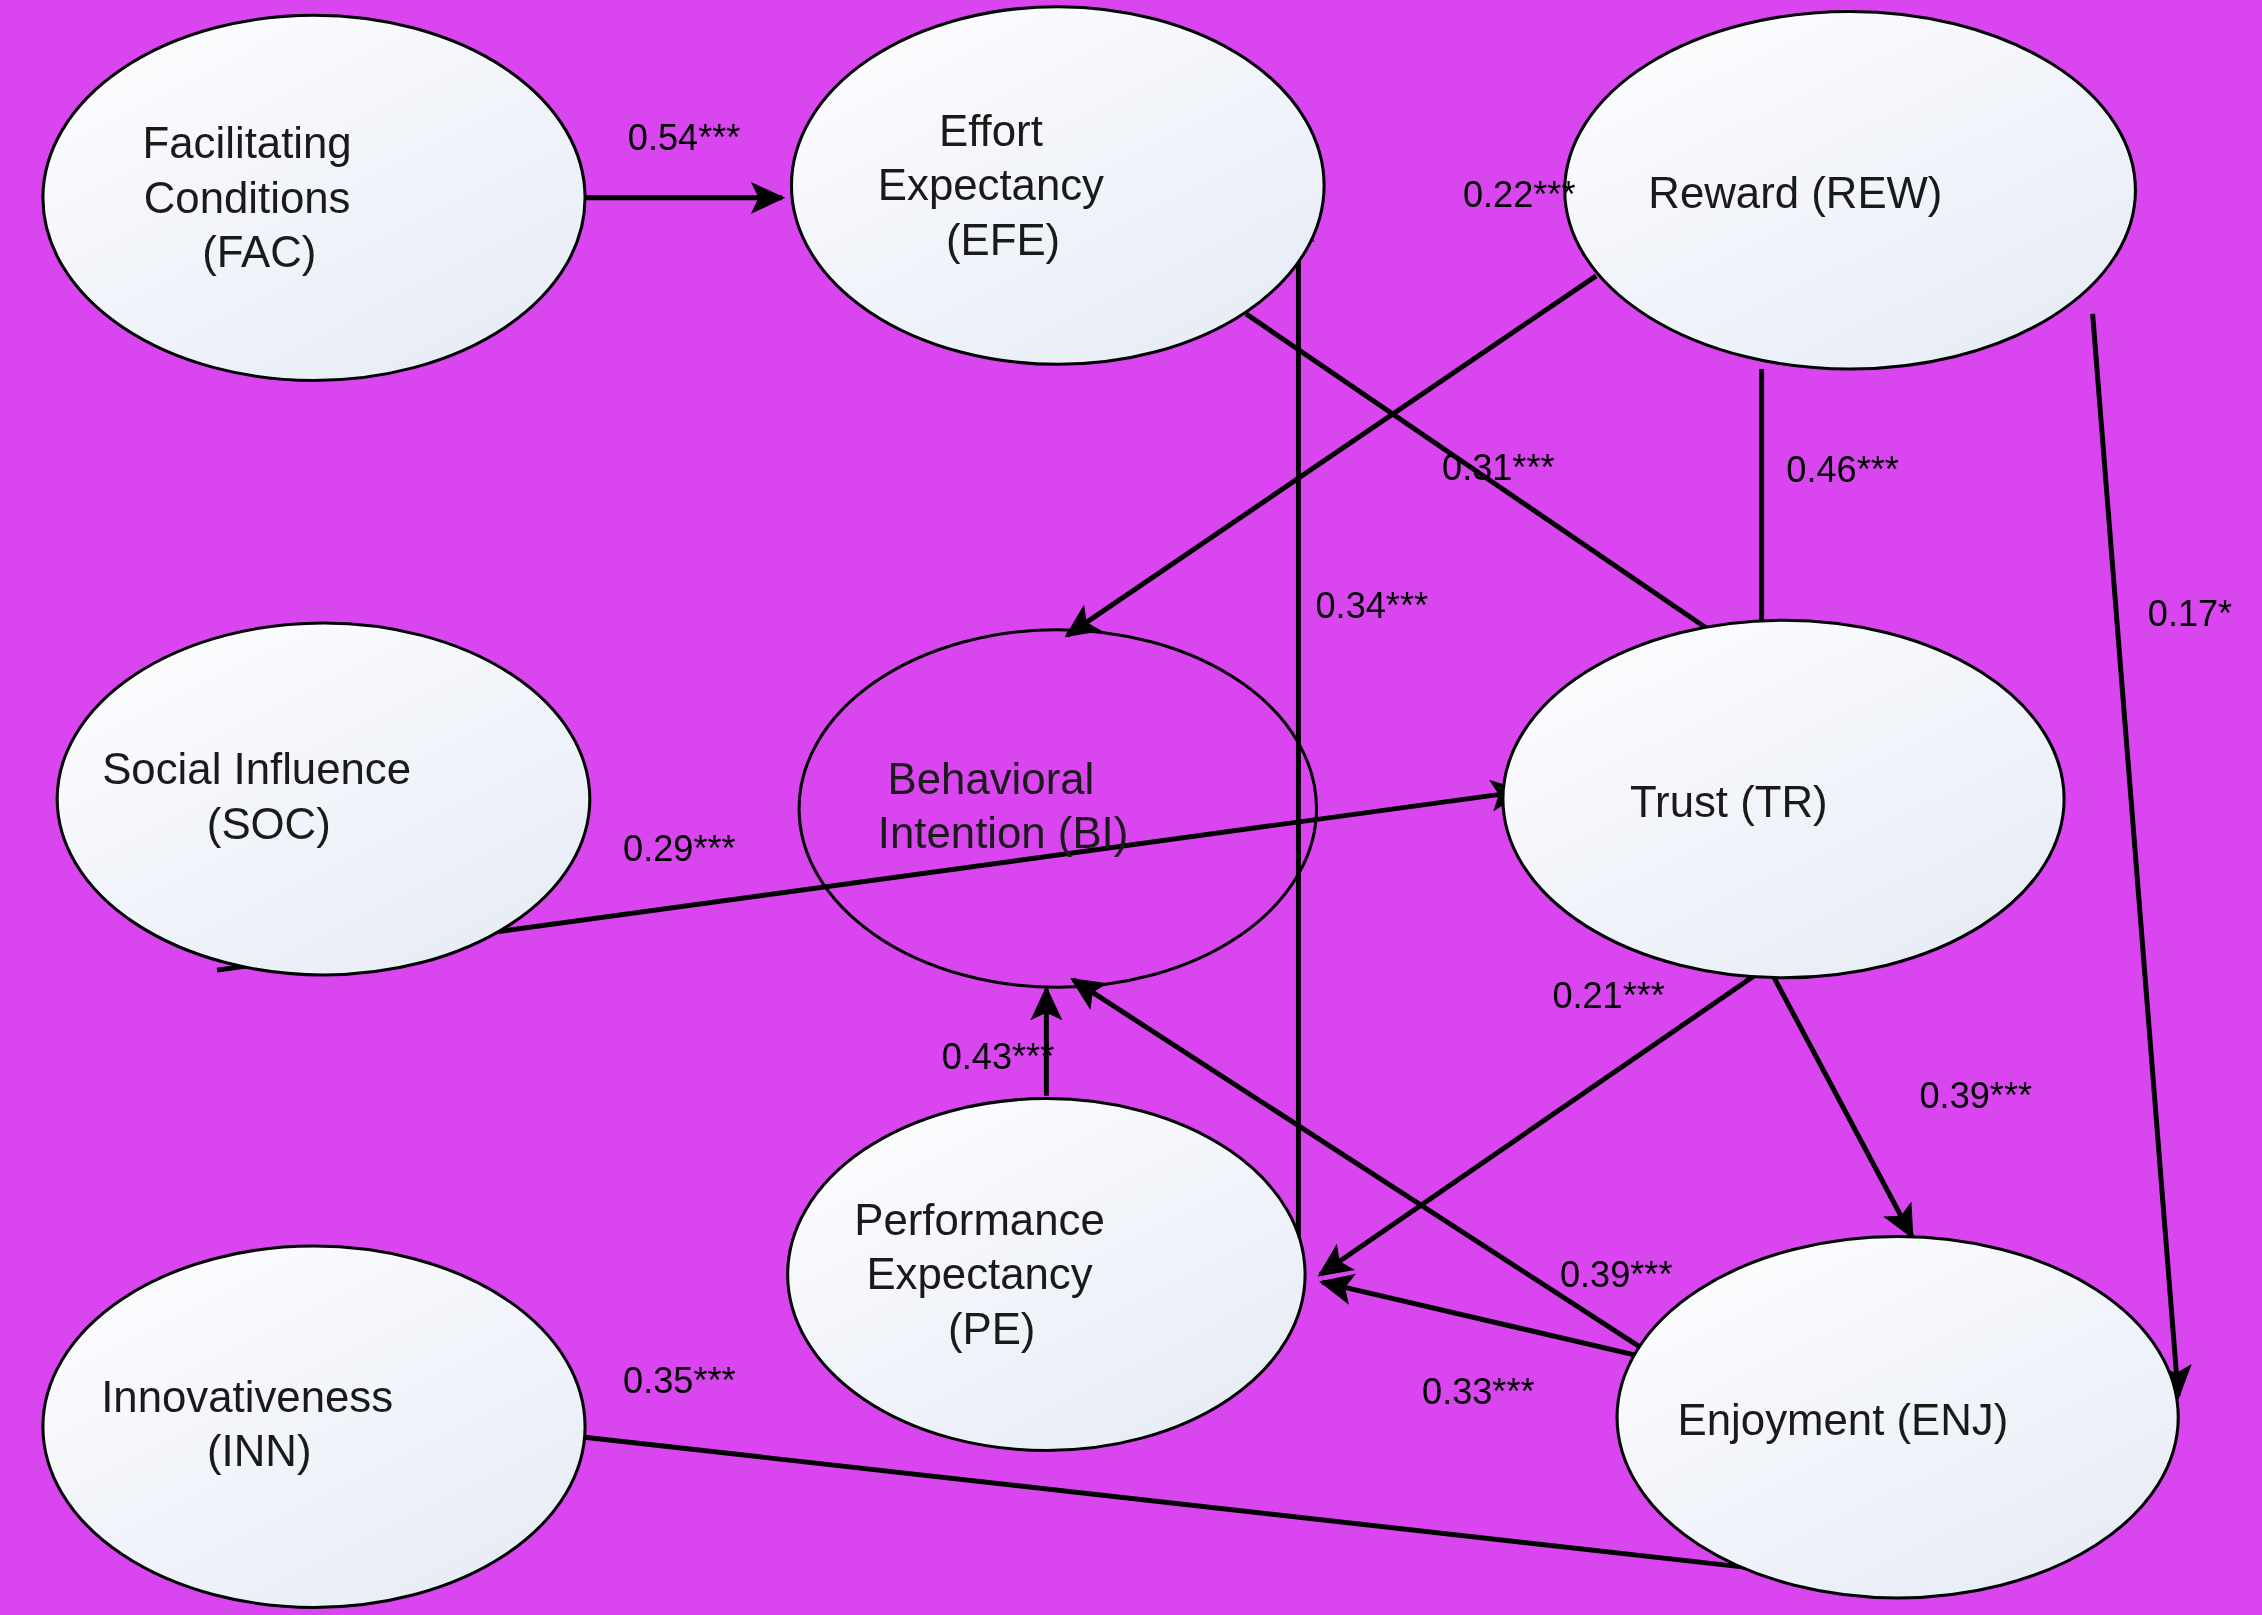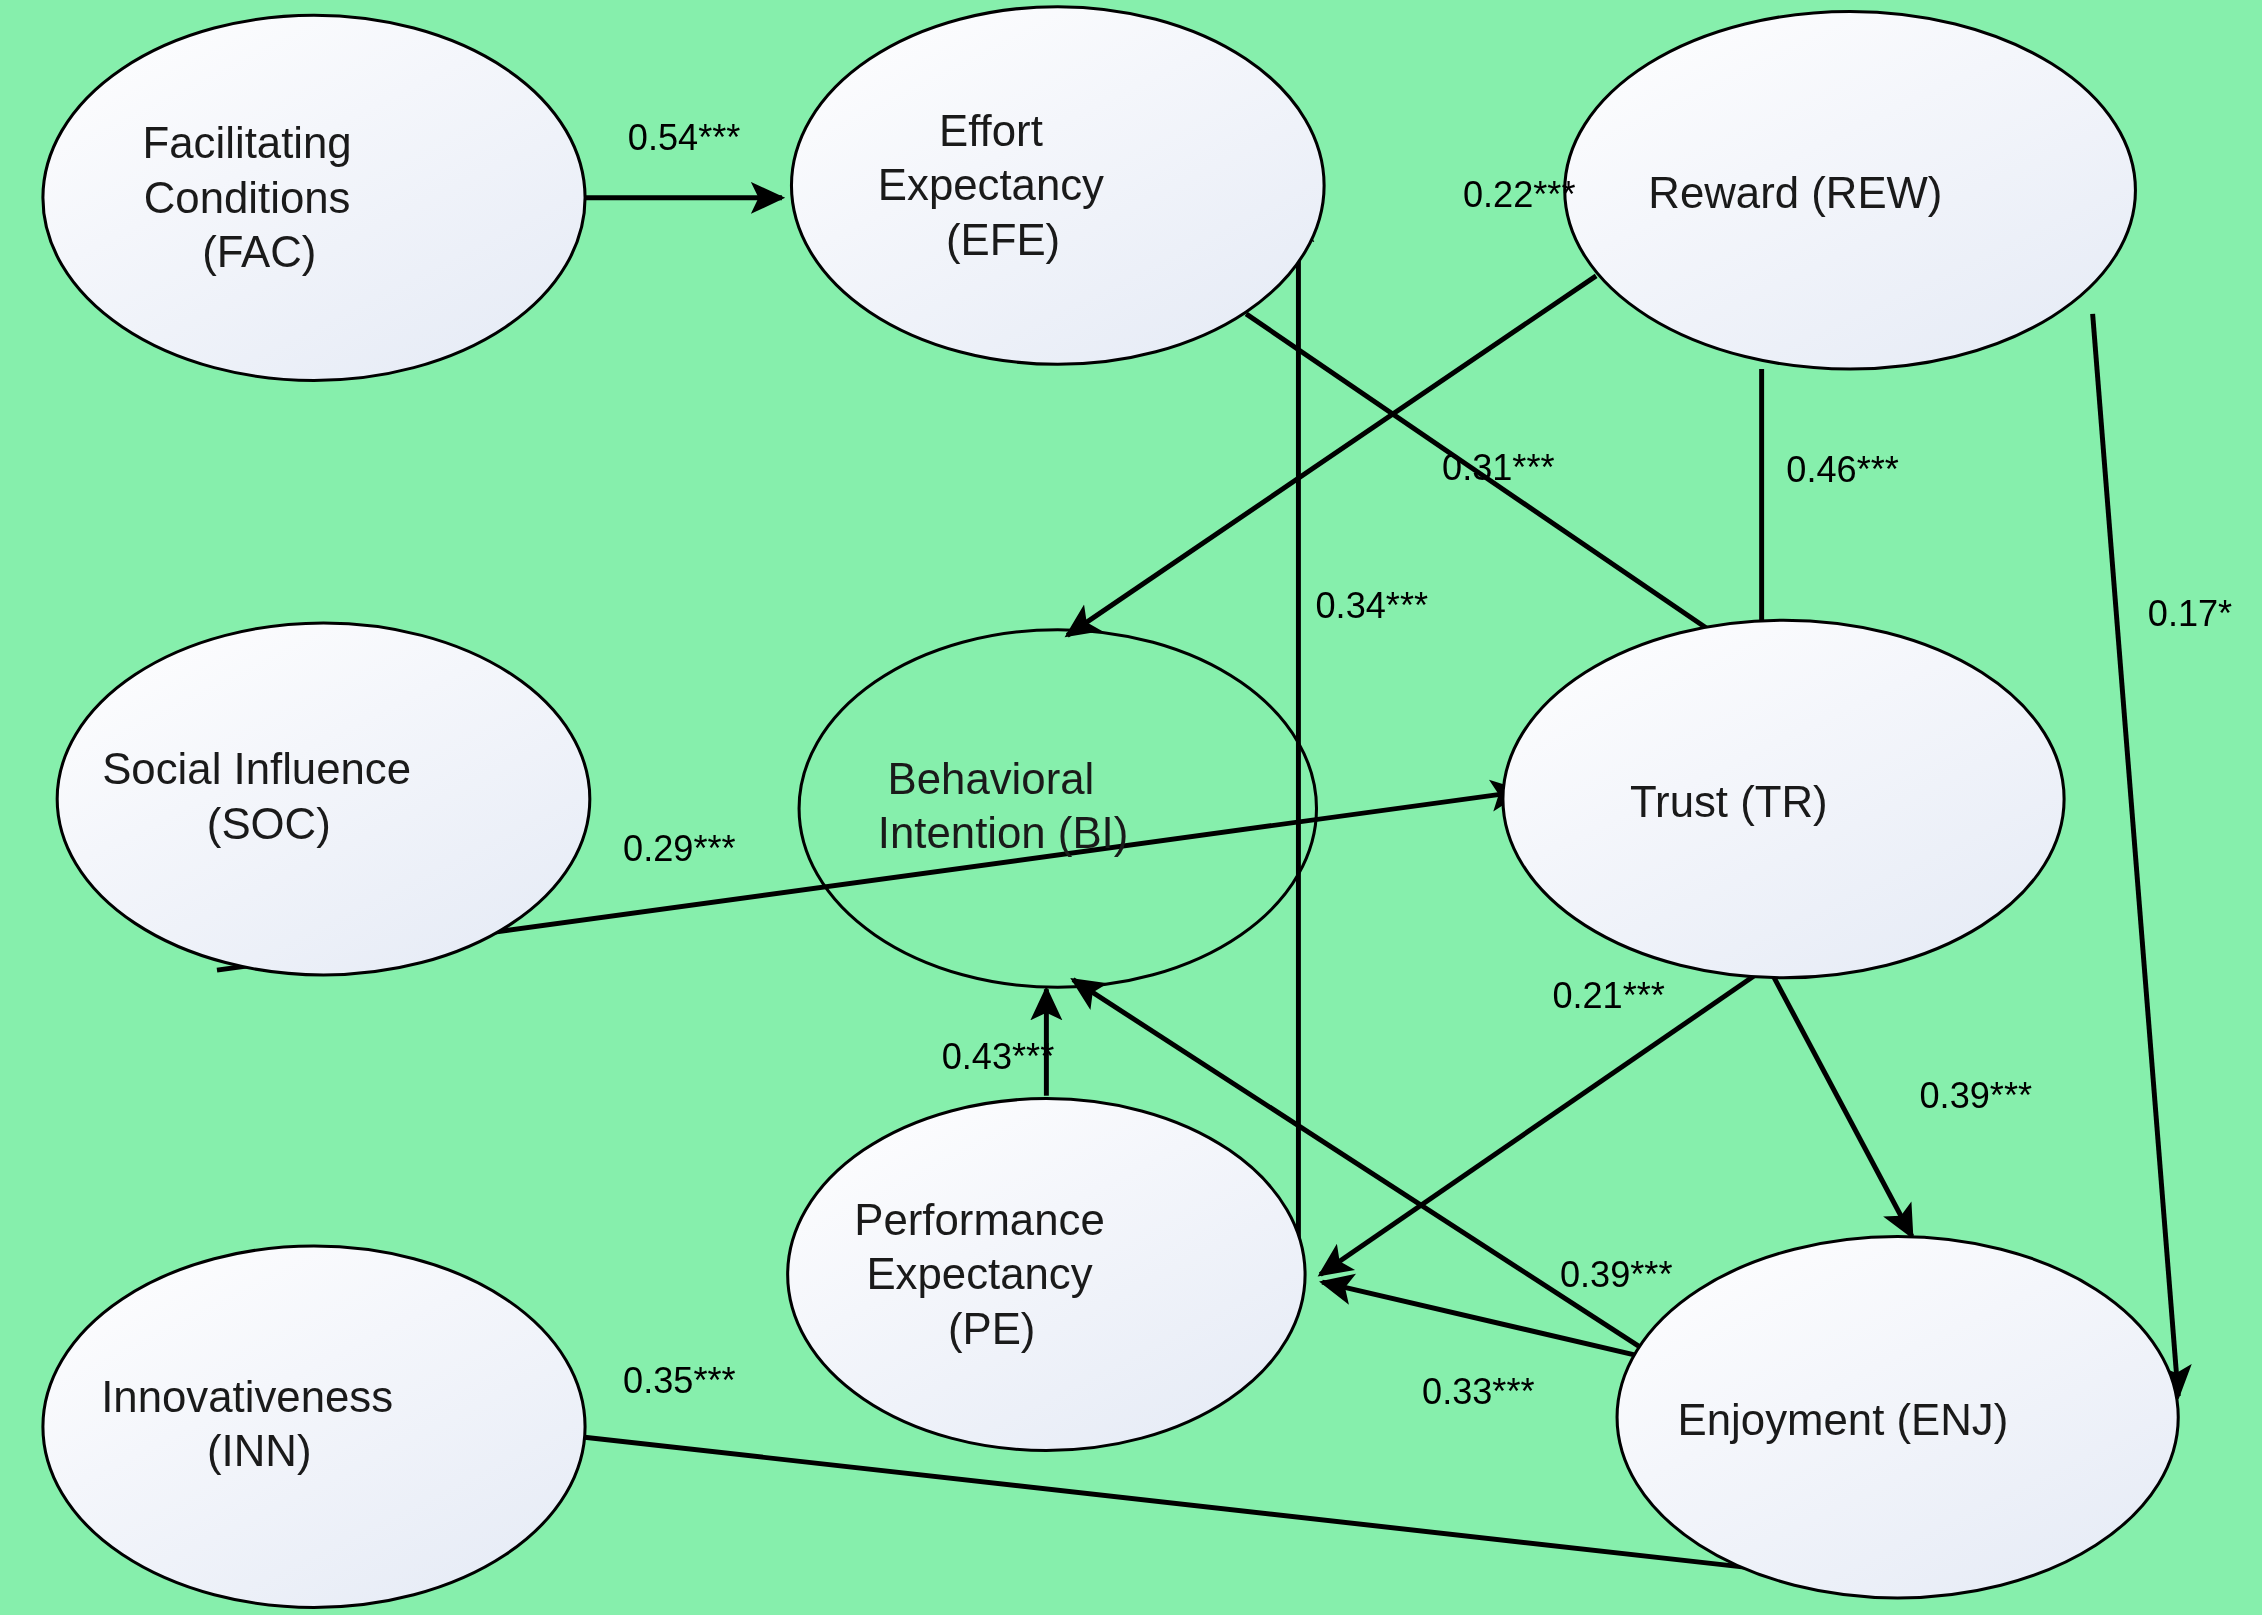--- a/index.html
+++ b/index.html
@@ -5,21 +5,21 @@
 <style>
   html, body {
     margin: 0;
     padding: 0;
     background: #ffffff;
   }
   #diagram-root {
     position: relative;
     width: 2263px;
     height: 1616px;
-    background: #86efac;
+    background: #d946ef;
     overflow: hidden;
     font-family: "Liberation Sans", sans-serif;
   }
   svg#sem-canvas {
     position: absolute;
     top: 0;
     left: 0;
     width: 2263px;
     height: 1616px;
     display: block;

